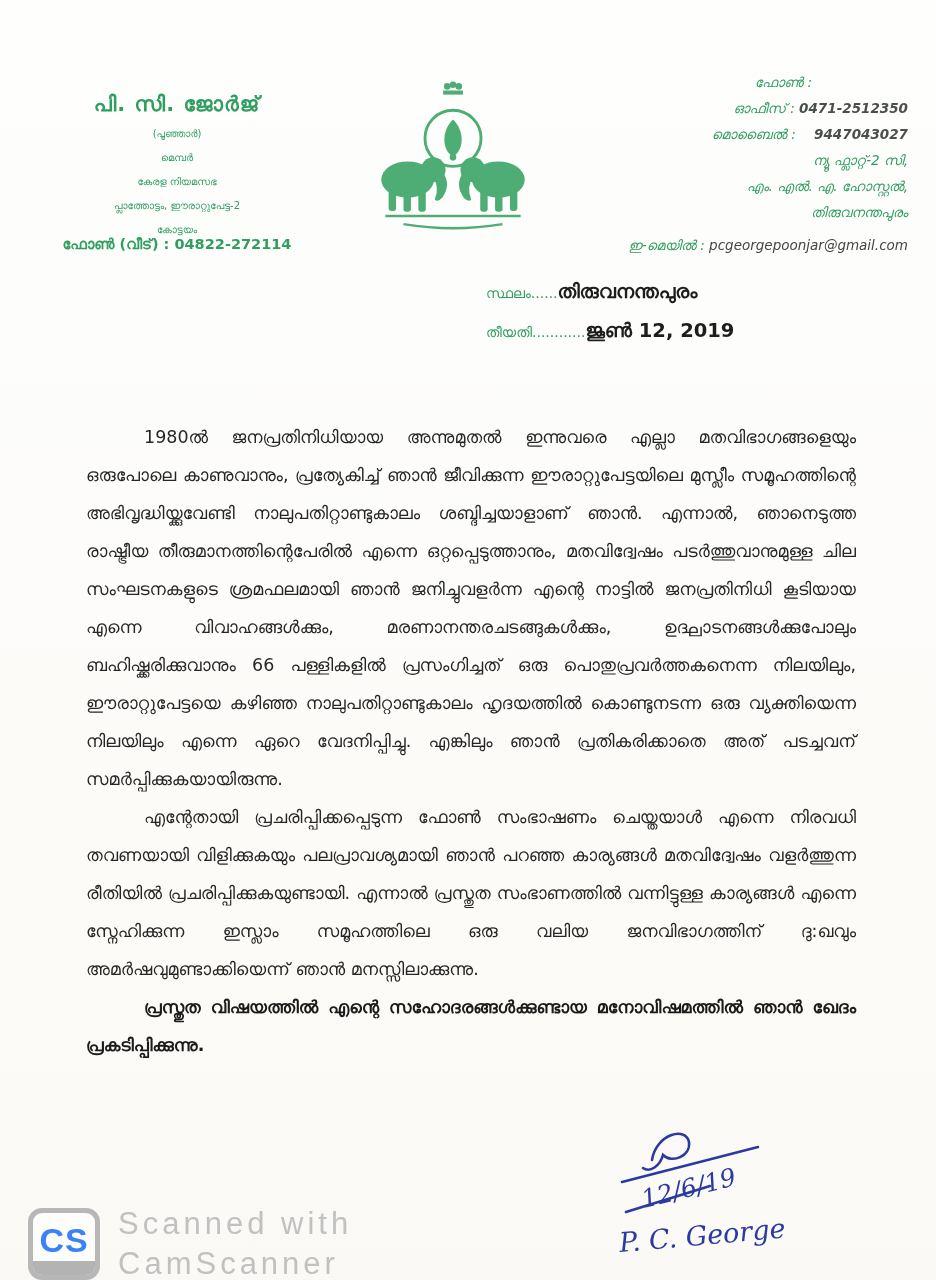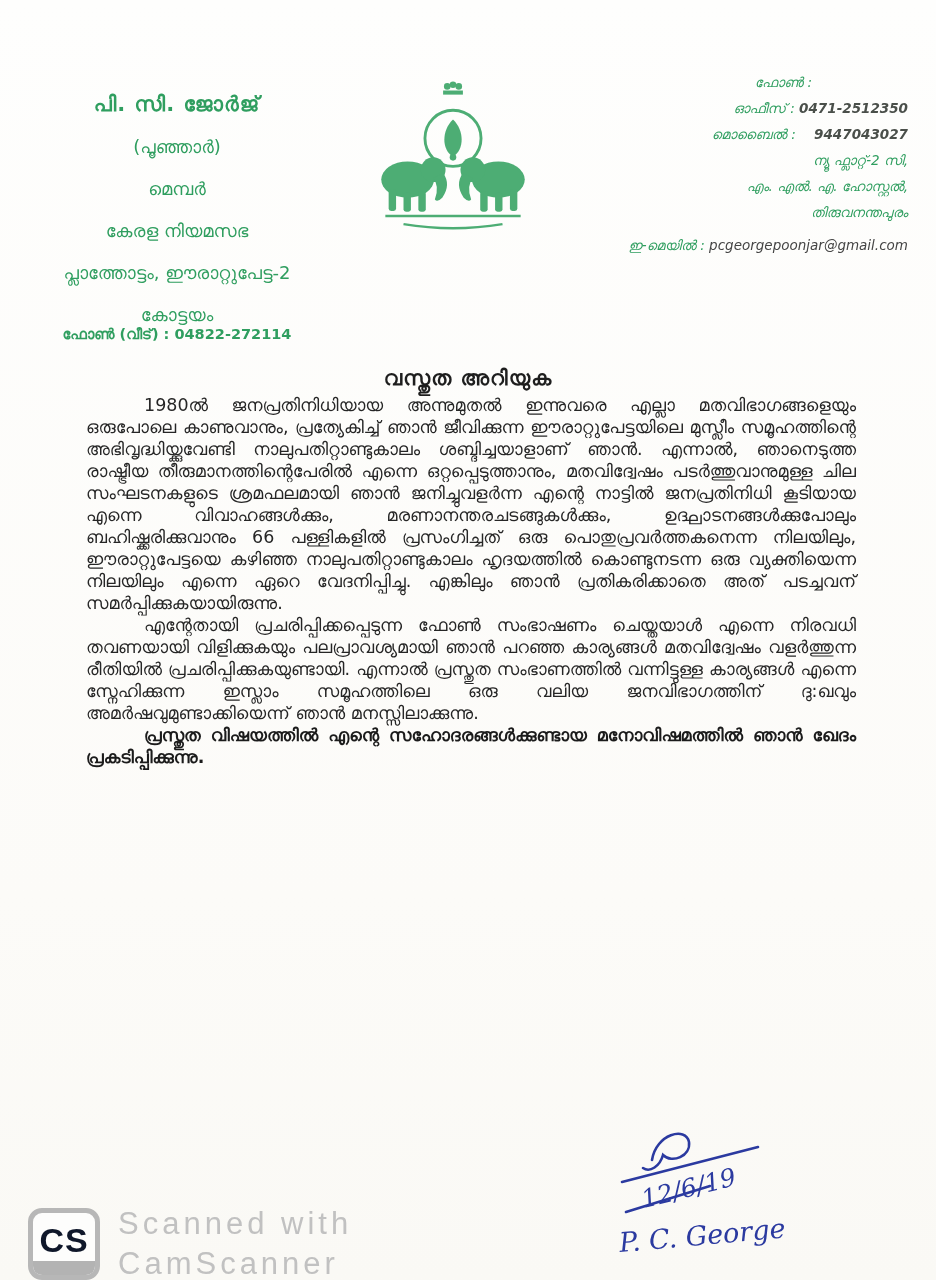--- a/index.html
+++ b/index.html
@@ -8,21 +8,21 @@
   .page {
     position:relative; width:936px; height:1280px; margin:0 auto;
     background:linear-gradient(180deg,#fefefd 0%, #fcfbf8 70%, #faf9f5 100%);
     overflow:hidden; color:#232323;
   }
   .green { color:#2f9e5f; }
 
   
   .lh-left { position:absolute; left:52px; top:92px; width:250px; text-align:center; }
   .lh-left .name { font-size:21px; font-weight:bold; letter-spacing:1px; }
-  .lh-left .sub  { font-size:18px; margin-top:20px; }
+  .lh-left .sub  { font-size:10px; margin-top:12px; }
   .lh-left .phone { font-size:14.5px; font-weight:bold; }
 
   
   .emblem { position:absolute; left:368px; top:74px; width:170px; height:165px; }
 
   
   .lh-right { position:absolute; right:28px; top:74px; width:320px; text-align:right; font-size:13.5px; }
   .lh-right .row { margin-bottom:9px;font-style:italic; }
   .lh-right .pad { padding-right:96px; }
   .lh-right .num { font-weight:bold; color:#4a4f4a; display:inline-block; min-width:108px; text-align:right; }
@@ -31,33 +31,33 @@
   
   .meta { position:absolute; right:70px; top:280px; width:380px; font-size:14px; }
   .meta .row { margin-bottom:16px; white-space:nowrap; text-align:left; }
   .meta .val { color:#1d1d1d; font-weight:bold; font-size:19.5px; }
 
   
   .title { position:absolute; left:0; top:366px; width:100%; text-align:center;
            font-size:21px; font-weight:bold; color:#1e1e1e; letter-spacing:1px; }
 
   
-  .body-text { position:absolute; left:86px; top:394px; width:770px;
-               font-size:17.5px; line-height:22px; text-align:justify; color:#262626; }
+  .body-text { position:absolute; left:86px; top:418px; width:770px;
+               font-size:17.5px; line-height:38px; text-align:justify; color:#262626; }
   .body-text p { text-indent:58px; }
   .body-text p.strong { font-weight:bold; color:#1b1b1b; }
 
   
   .signature { position:absolute; left:606px; top:1120px; width:200px; height:148px; }
 
   
   .watermark { position:absolute; left:28px; top:1204px; display:flex; align-items:center; }
   .cs-logo { position:relative; width:72px; height:72px; border:5px solid #b7b7b7; border-radius:14px;
              display:flex; align-items:center; justify-content:center; background:#fdfdfc; overflow:hidden; }
-  .cs-logo .letters { font-size:34px; font-weight:bold; color:#0f172a; letter-spacing:1px; margin-top:-8px;
+  .cs-logo .letters { font-size:34px; font-weight:bold; color:#3b82f6; letter-spacing:1px; margin-top:-8px;
                       font-family:"Liberation Sans", sans-serif; }
   .cs-logo .fold { position:absolute; left:0; right:0; bottom:0; height:14px; background:#b3b3b3; }
   .wm-text { margin-left:18px; font-family:"Liberation Sans", sans-serif; font-size:31px;
              color:#c1c1c1; letter-spacing:4px; line-height:40px; }
 </style>
 </head>
 <body>
 
 <div class="page">
 
@@ -119,22 +119,29 @@
       <span class="num">9447043027</span>
     </div>
     <div class="row" style="">ന്യൂ ഫ്ലാറ്റ്-2 സി,</div>
     <div class="row">എം. എൽ. എ. ഹോസ്റ്റൽ,</div>
     <div class="row">തിരുവനന്തപുരം</div>
     <div class="row" style="margin-top:16px">
       <span>ഇ-മെയിൽ : </span><span class="email-val">pcgeorgepoonjar@gmail.com</span>
     </div>
   </div>
 
+  <div class="meta">
+    <div class="row">
+      <span class="green">സ്ഥലം......</span><span class="val">തിരുവനന്തപുരം</span>
+    </div>
+    <div class="row">
+      <span class="green">തീയതി............</span><span class="val">ജൂൺ 12, 2019</span>
+    </div>
+  </div>
 
-  <div class="title">വസ്തുത അറിയുക</div>
 
   <div class="body-text">
     <p>1980ൽ ജനപ്രതിനിധിയായ അന്നുമുതൽ ഇന്നുവരെ എല്ലാ മതവിഭാഗങ്ങളെയും ഒരുപോലെ കാണുവാനും, പ്രത്യേകിച്ച് ഞാൻ ജീവിക്കുന്ന ഈരാറ്റുപേട്ടയിലെ മുസ്ലീം സമൂഹത്തിന്റെ അഭിവൃദ്ധിയ്ക്കുവേണ്ടി നാലുപതിറ്റാണ്ടുകാലം ശബ്ദിച്ചയാളാണ് ഞാൻ. എന്നാൽ, ഞാനെടുത്ത രാഷ്ട്രീയ തീരുമാനത്തിന്റെപേരിൽ എന്നെ ഒറ്റപ്പെടുത്താനും, മതവിദ്വേഷം പടർത്തുവാനുമുള്ള ചില സംഘടനകളുടെ ശ്രമഫലമായി ഞാൻ ജനിച്ചുവളർന്ന എന്റെ നാട്ടിൽ ജനപ്രതിനിധി കൂടിയായ എന്നെ വിവാഹങ്ങൾക്കും, മരണാനന്തരചടങ്ങുകൾക്കും, ഉദ്ഘാടനങ്ങൾക്കുപോലും ബഹിഷ്ക്കരിക്കുവാനും 66 പള്ളികളിൽ പ്രസംഗിച്ചത് ഒരു പൊതുപ്രവർത്തകനെന്ന നിലയിലും, ഈരാറ്റുപേട്ടയെ കഴിഞ്ഞ നാലുപതിറ്റാണ്ടുകാലം ഹൃദയത്തിൽ കൊണ്ടുനടന്ന ഒരു വ്യക്തിയെന്ന നിലയിലും എന്നെ ഏറെ വേദനിപ്പിച്ചു. എങ്കിലും ഞാൻ പ്രതികരിക്കാതെ അത് പടച്ചവന് സമർപ്പിക്കുകയായിരുന്നു.</p>
     <p>എന്റേതായി പ്രചരിപ്പിക്കപ്പെടുന്ന ഫോൺ സംഭാഷണം ചെയ്തയാൾ എന്നെ നിരവധി തവണയായി വിളിക്കുകയും പലപ്രാവശ്യമായി ഞാൻ പറഞ്ഞ കാര്യങ്ങൾ മതവിദ്വേഷം വളർത്തുന്ന രീതിയിൽ പ്രചരിപ്പിക്കുകയുണ്ടായി. എന്നാൽ പ്രസ്തുത സംഭാണത്തിൽ വന്നിട്ടുള്ള കാര്യങ്ങൾ എന്നെ സ്നേഹിക്കുന്ന ഇസ്ലാം സമൂഹത്തിലെ ഒരു വലിയ ജനവിഭാഗത്തിന് ദു:ഖവും അമർഷവുമുണ്ടാക്കിയെന്ന് ഞാൻ മനസ്സിലാക്കുന്നു.</p>
     <p class="strong">പ്രസ്തുത വിഷയത്തിൽ എന്റെ സഹോദരങ്ങൾക്കുണ്ടായ മനോവിഷമത്തിൽ ഞാൻ ഖേദം പ്രകടിപ്പിക്കുന്നു.</p>
   </div>
 
   <div class="signature">
     <svg viewBox="0 0 200 148" width="200" height="148" aria-hidden="true">
       <g stroke="#2b3aa0" fill="none" stroke-width="2.6" stroke-linecap="round">

